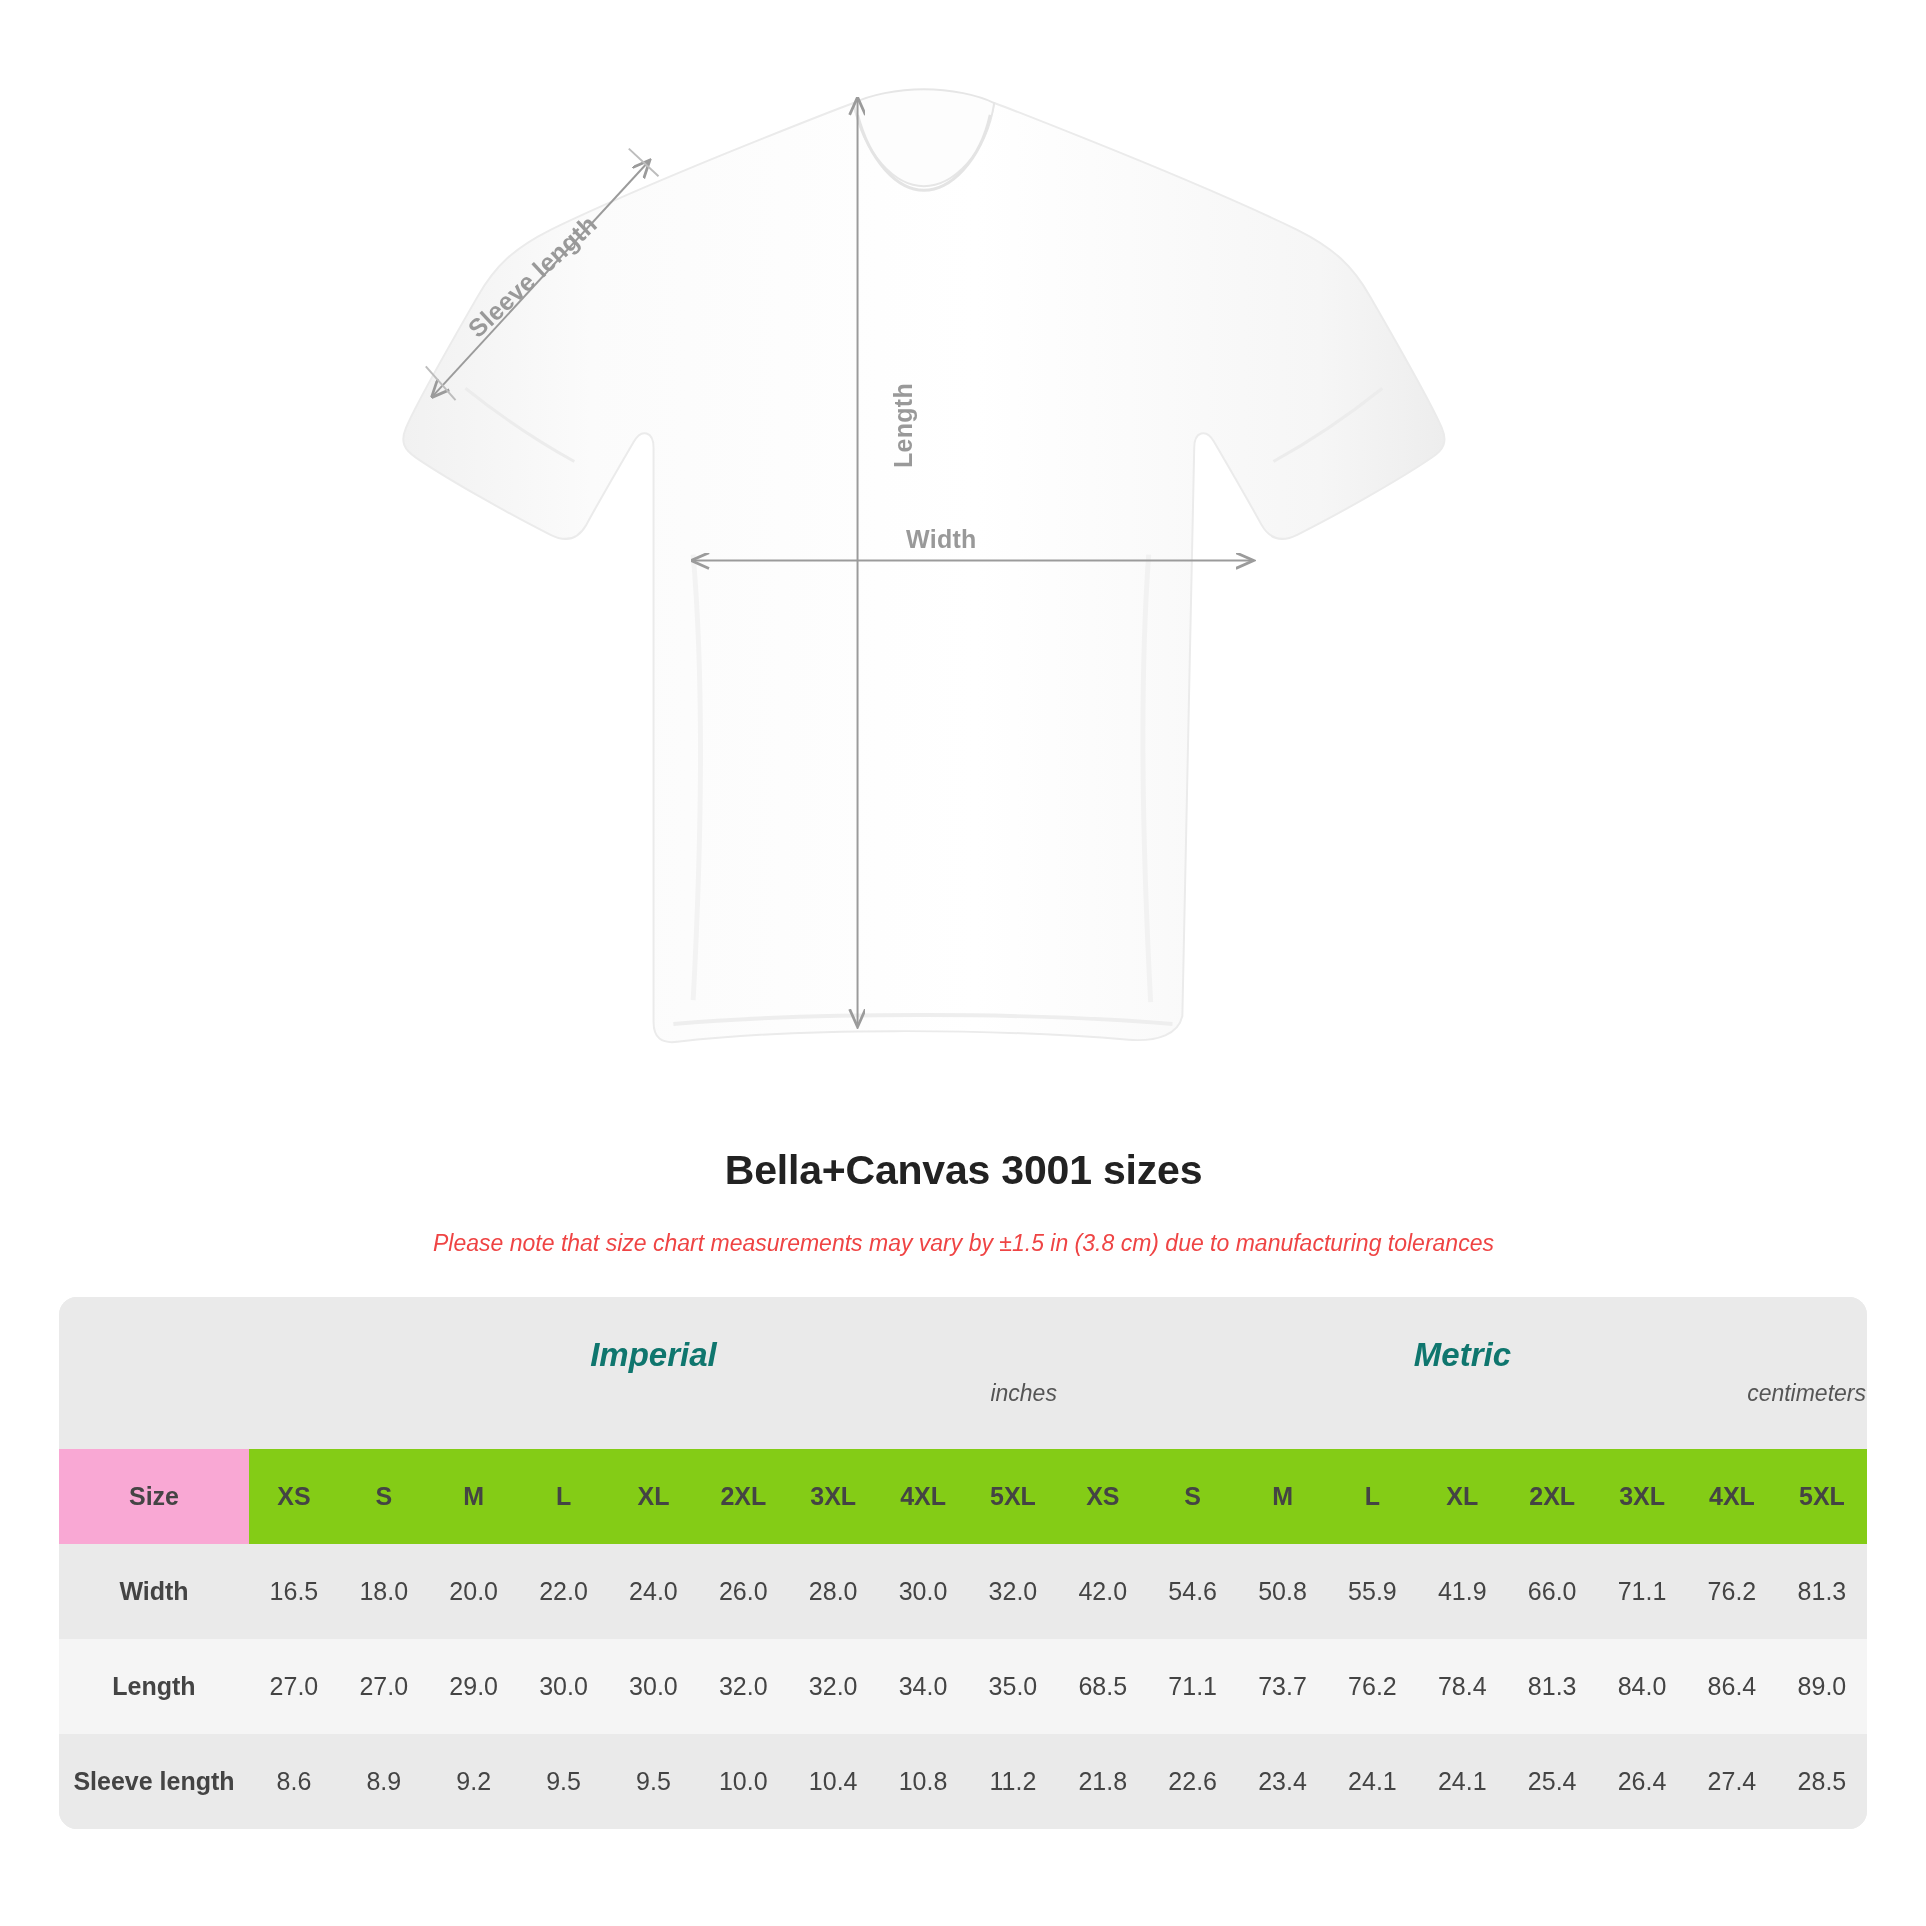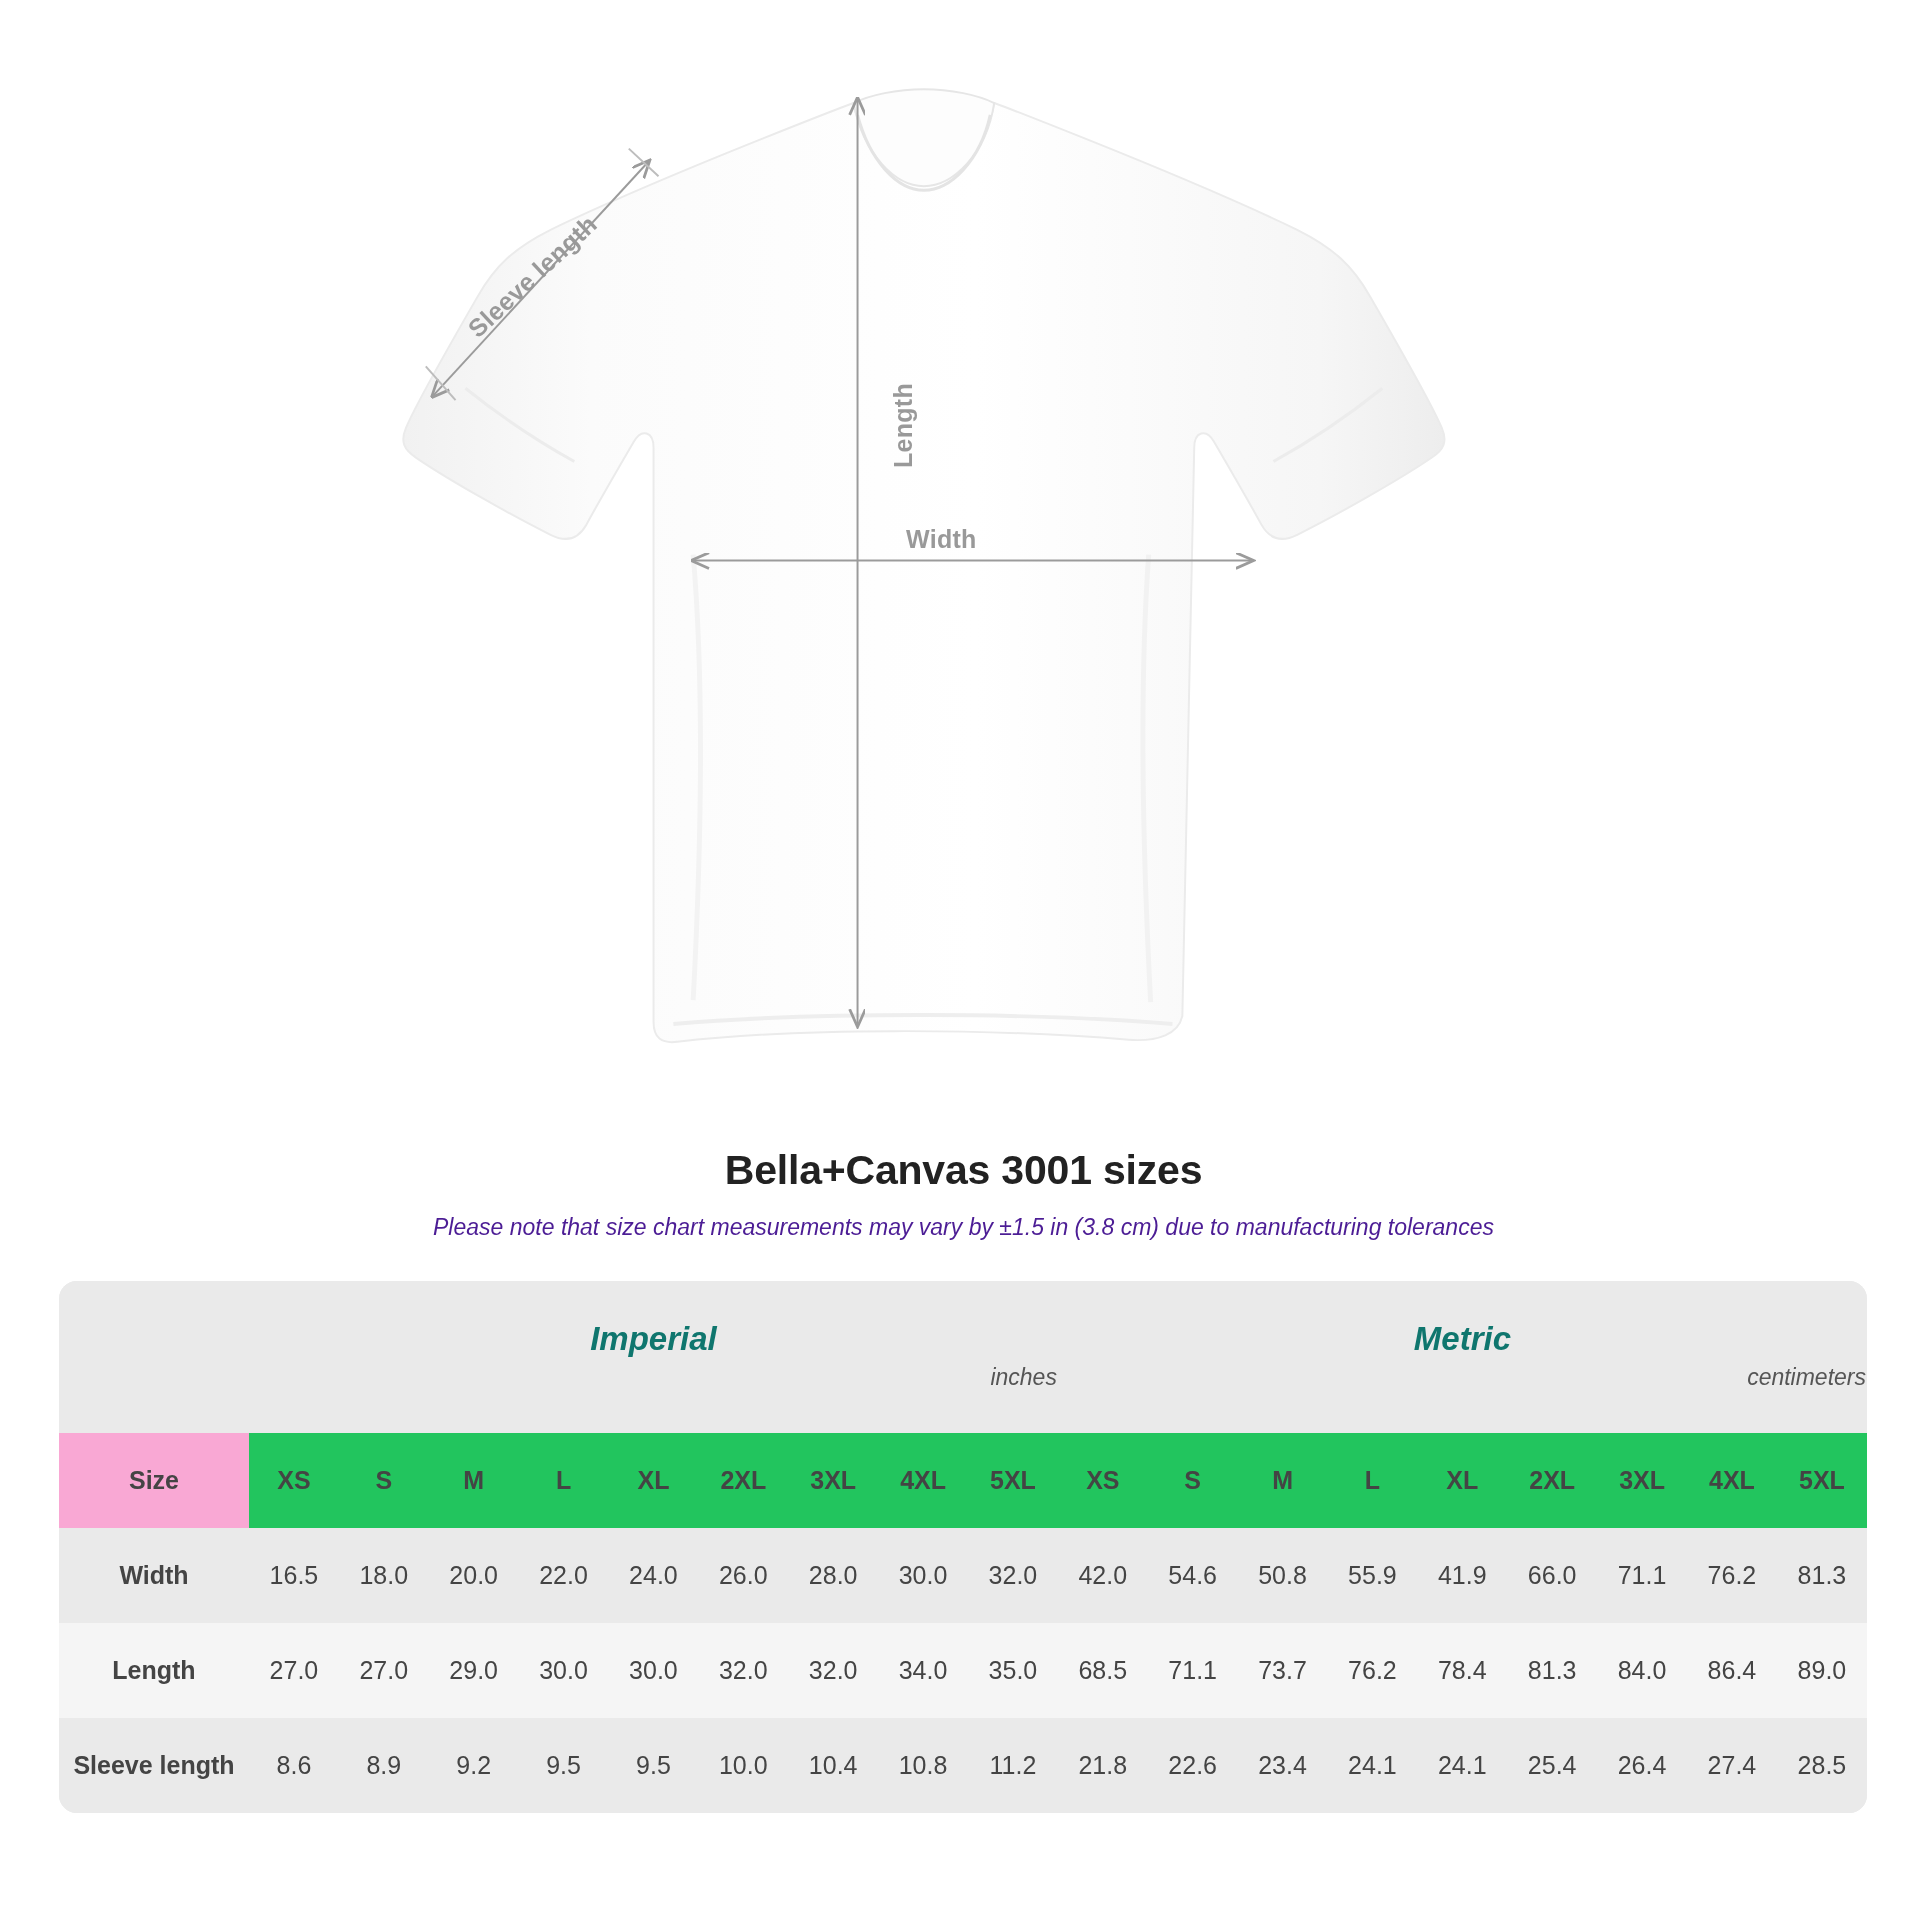--- a/index.html
+++ b/index.html
@@ -61,24 +61,24 @@
     text-align: center;
     margin-top: 18px;
   }
   .chart-title {
     font-size: 41px;
     font-weight: bold;
     color: #222222;
     letter-spacing: -0.2px;
   }
   .chart-note {
-    margin-top: 20px;
+    margin-top: 36px;
     font-size: 23px;
     font-style: italic;
-    color: #4c1d95;
+    color: #ef4444;
   }
 
   
   .table-wrap {
     margin: 40px 59px 0 59px;
     width: 1808px;
     border-radius: 18px;
     overflow: hidden;
     background: #eaeaea;
   }
@@ -108,21 +108,21 @@
   }
   .unit-sub {
     font-size: 23px;
     font-style: italic;
     color: #555555;
     line-height: 1.6;
     text-align: right;
   }
   .row-size td {
     height: 93px;
-    background: #22c55e;
+    background: #84cc16;
   }
   .row-size td.rowhead {
     background: #f9a8d4;
   }
   .row-band-a td {
     height: 93px;
     background: #eaeaea;
   }
   .row-band-b td {
     height: 93px;

